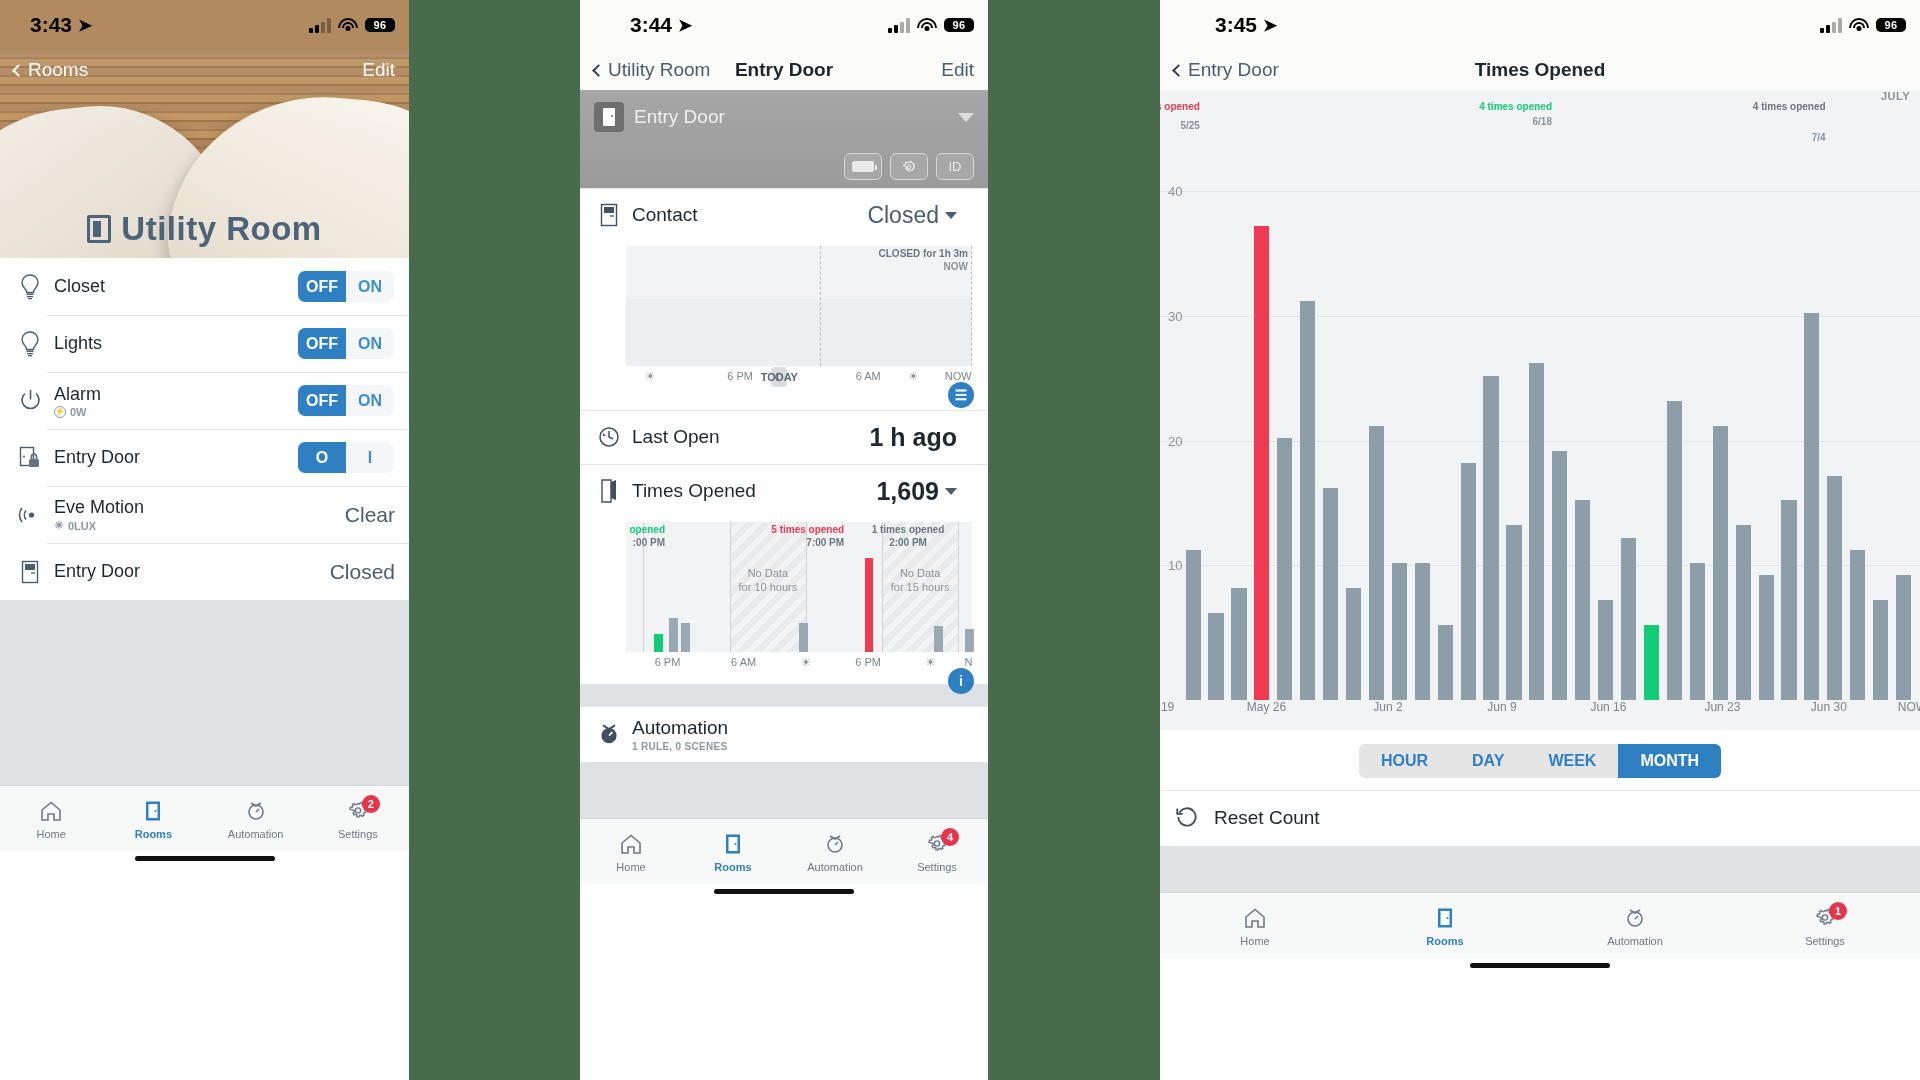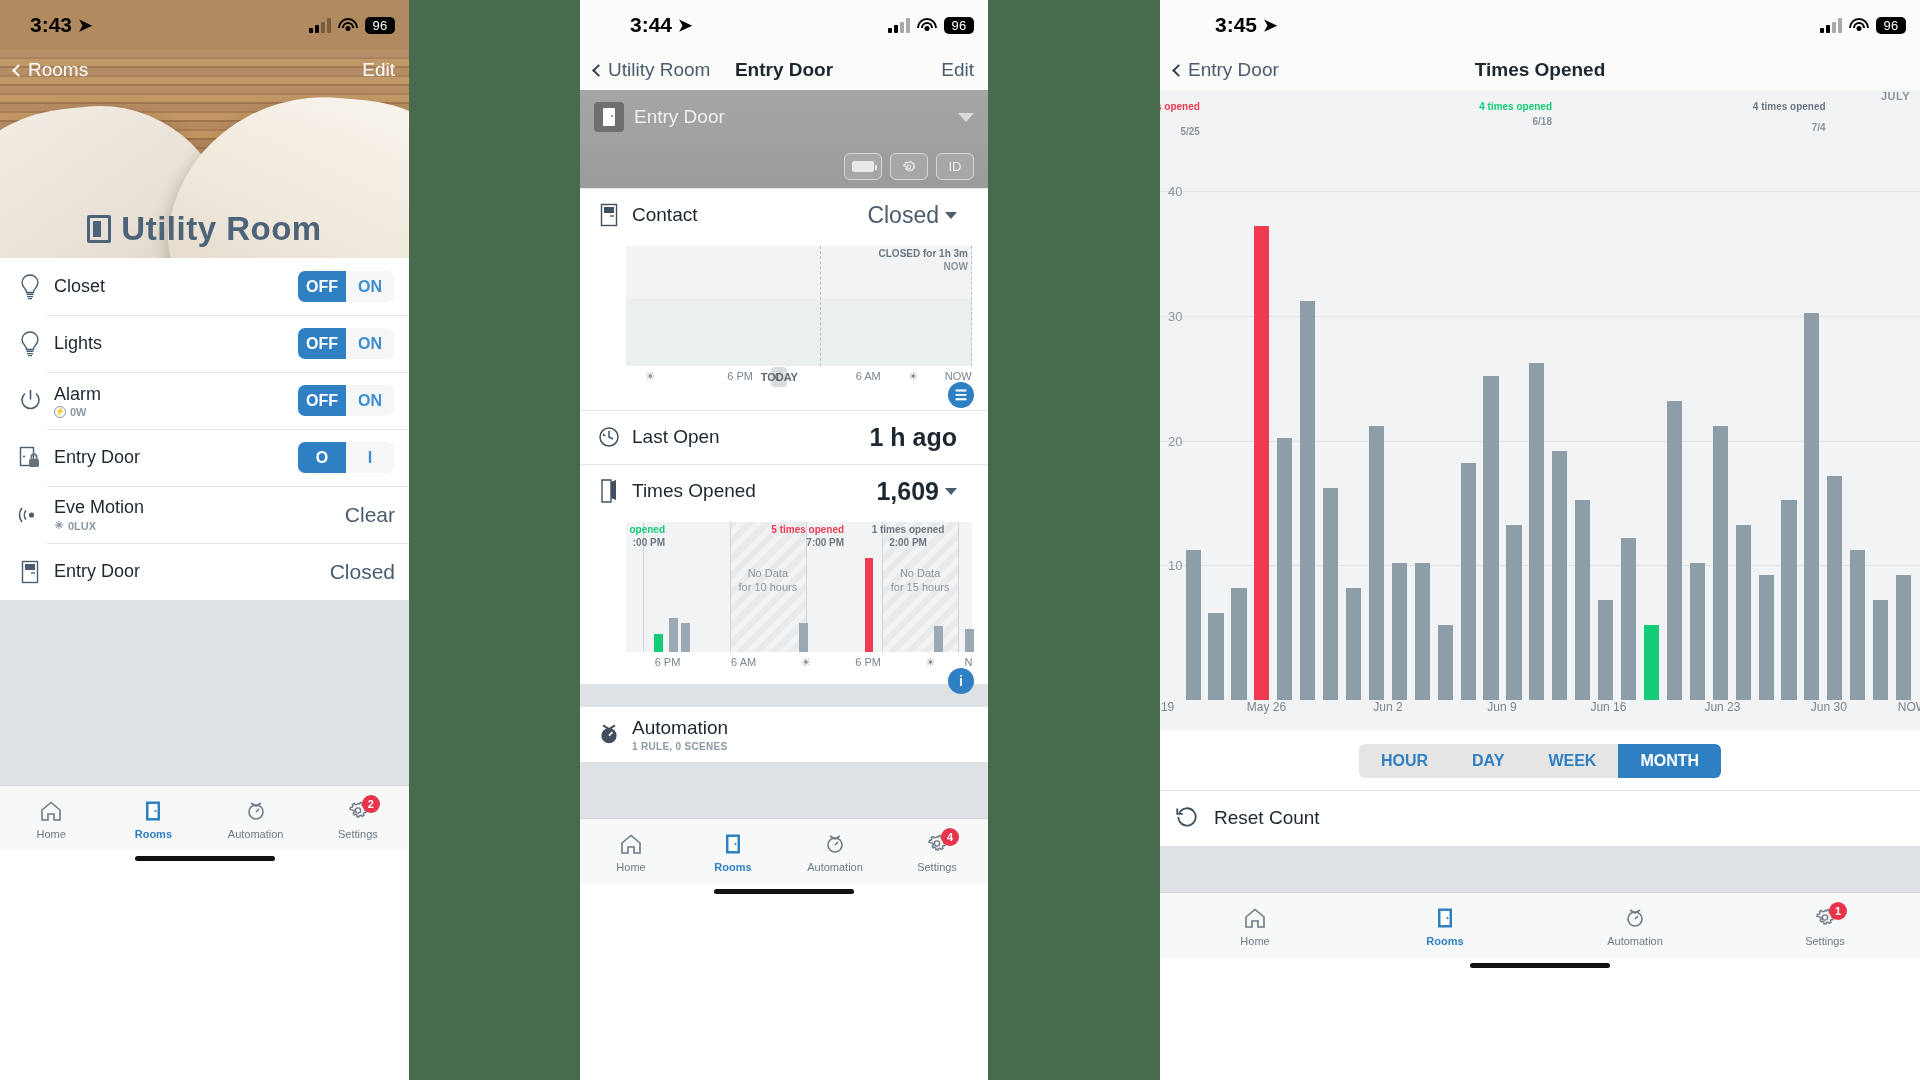--- a/index.html
+++ b/index.html
@@ -23,21 +23,21 @@
   .sb-right { position:absolute; right:14px; display:flex; align-items:center; gap:7px; }
   .bars { display:flex; align-items:flex-end; gap:2px; height:15px; }
   .bars i { width:4px; background:#000; border-radius:1px; display:block; }
   .bars i:nth-child(1){height:5px;} .bars i:nth-child(2){height:8px;}
   .bars i:nth-child(3){height:11px;opacity:.32;} .bars i:nth-child(4){height:15px;opacity:.32;}
   .wifi { width:20px; height:15px; position:relative; }
   .wifi span { position:absolute; left:50%; transform:translateX(-50%); border:2.2px solid #000; border-bottom:none; border-radius:50% 50% 0 0 / 100% 100% 0 0; }
   .wifi span:nth-child(1){ width:20px; height:10px; top:0; }
   .wifi span:nth-child(2){ width:12px; height:6px; top:4px; }
   .wifi span:nth-child(3){ width:5px; height:5px; top:8px; border-radius:50%; background:#000; border:none; }
-  .batt { background:#000; color:#fff; font-size:13px; font-weight:normal; border-radius:5px;
+  .batt { background:#000; color:#fff; font-size:11px; font-weight:bold; border-radius:5px;
           padding:1px 5px; min-width:30px; text-align:center; letter-spacing:.3px;}
 
   
   .navbar { height:40px; display:flex; align-items:center; position:relative; padding:0 14px; }
   .nav-back { display:flex; align-items:center; gap:5px; color:#4a5d6e; font-size:19px; cursor:pointer; }
   .chev { display:inline-block; width:9px; height:9px; border-left:2.6px solid #33414e; border-bottom:2.6px solid #33414e; transform:rotate(45deg); }
   .nav-title { position:absolute; left:0; right:0; text-align:center; font-size:19px; font-weight:bold; color:#1d2730; pointer-events:none; }
   .nav-right { margin-left:auto; color:#4a5d6e; font-size:19px; cursor:pointer; z-index:2;}
 
   
@@ -680,29 +680,29 @@
         <div class="bbar" style="left: 75.7369%; width: 1.99031%; height: 174.596px; background: rgb(141, 158, 169);"></div>
         <div class="bbar" style="left: 78.7525%; width: 1.99031%; height: 124.711px; background: rgb(141, 158, 169);"></div>
         <div class="bbar" style="left: 81.7681%; width: 1.99031%; height: 199.538px; background: rgb(141, 158, 169);"></div>
         <div class="bbar" style="left: 84.7837%; width: 1.99031%; height: 386.604px; background: rgb(141, 158, 169);"></div>
         <div class="bbar" style="left: 87.7994%; width: 1.99031%; height: 224.48px; background: rgb(141, 158, 169);"></div>
         <div class="bbar" style="left: 90.815%; width: 1.99031%; height: 149.653px; background: rgb(141, 158, 169);"></div>
         <div class="bbar" style="left: 93.8306%; width: 1.99031%; height: 99.7689px; background: rgb(141, 158, 169);"></div>
         <div class="bbar" style="left: 96.8462%; width: 1.99031%; height: 124.711px; background: rgb(141, 158, 169);"></div>
         <div class="ann" style="left: -2%; top: 10px; color: rgb(239, 58, 82);">
           <div>1es opened</div>
-          <div style="color: rgb(138, 148, 156); text-align: right; margin-top: 12px;">5/25</div>
+          <div style="color: rgb(138, 148, 156); text-align: right; margin-top: 6px;">5/25</div>
         </div>
         <div class="ann" style="left: 42%; top: 10px; color: rgb(20, 204, 119);">
           <div>4 times opened</div>
           <div style="color: rgb(138, 148, 156); text-align: right; margin-top: 2px;">6/18</div>
         </div>
         <div class="ann" style="left: 78%; top: 10px; color: rgb(107, 119, 128);">
           <div>4 times opened</div>
-          <div style="color: rgb(138, 148, 156); text-align: right; margin-top: 8px;">7/4</div>
+          <div style="color: rgb(138, 148, 156); text-align: right; margin-top: 18px;">7/4</div>
         </div>
       </div>
 
     <div class="bc-axis" id="bcaxis">
         <span style="left: 1%;">19</span>
         <span style="left: 14%;">May 26</span>
         <span style="left: 30%;">Jun 2</span>
         <span style="left: 45%;">Jun 9</span>
         <span style="left: 59%;">Jun 16</span>
         <span style="left: 74%;">Jun 23</span>

